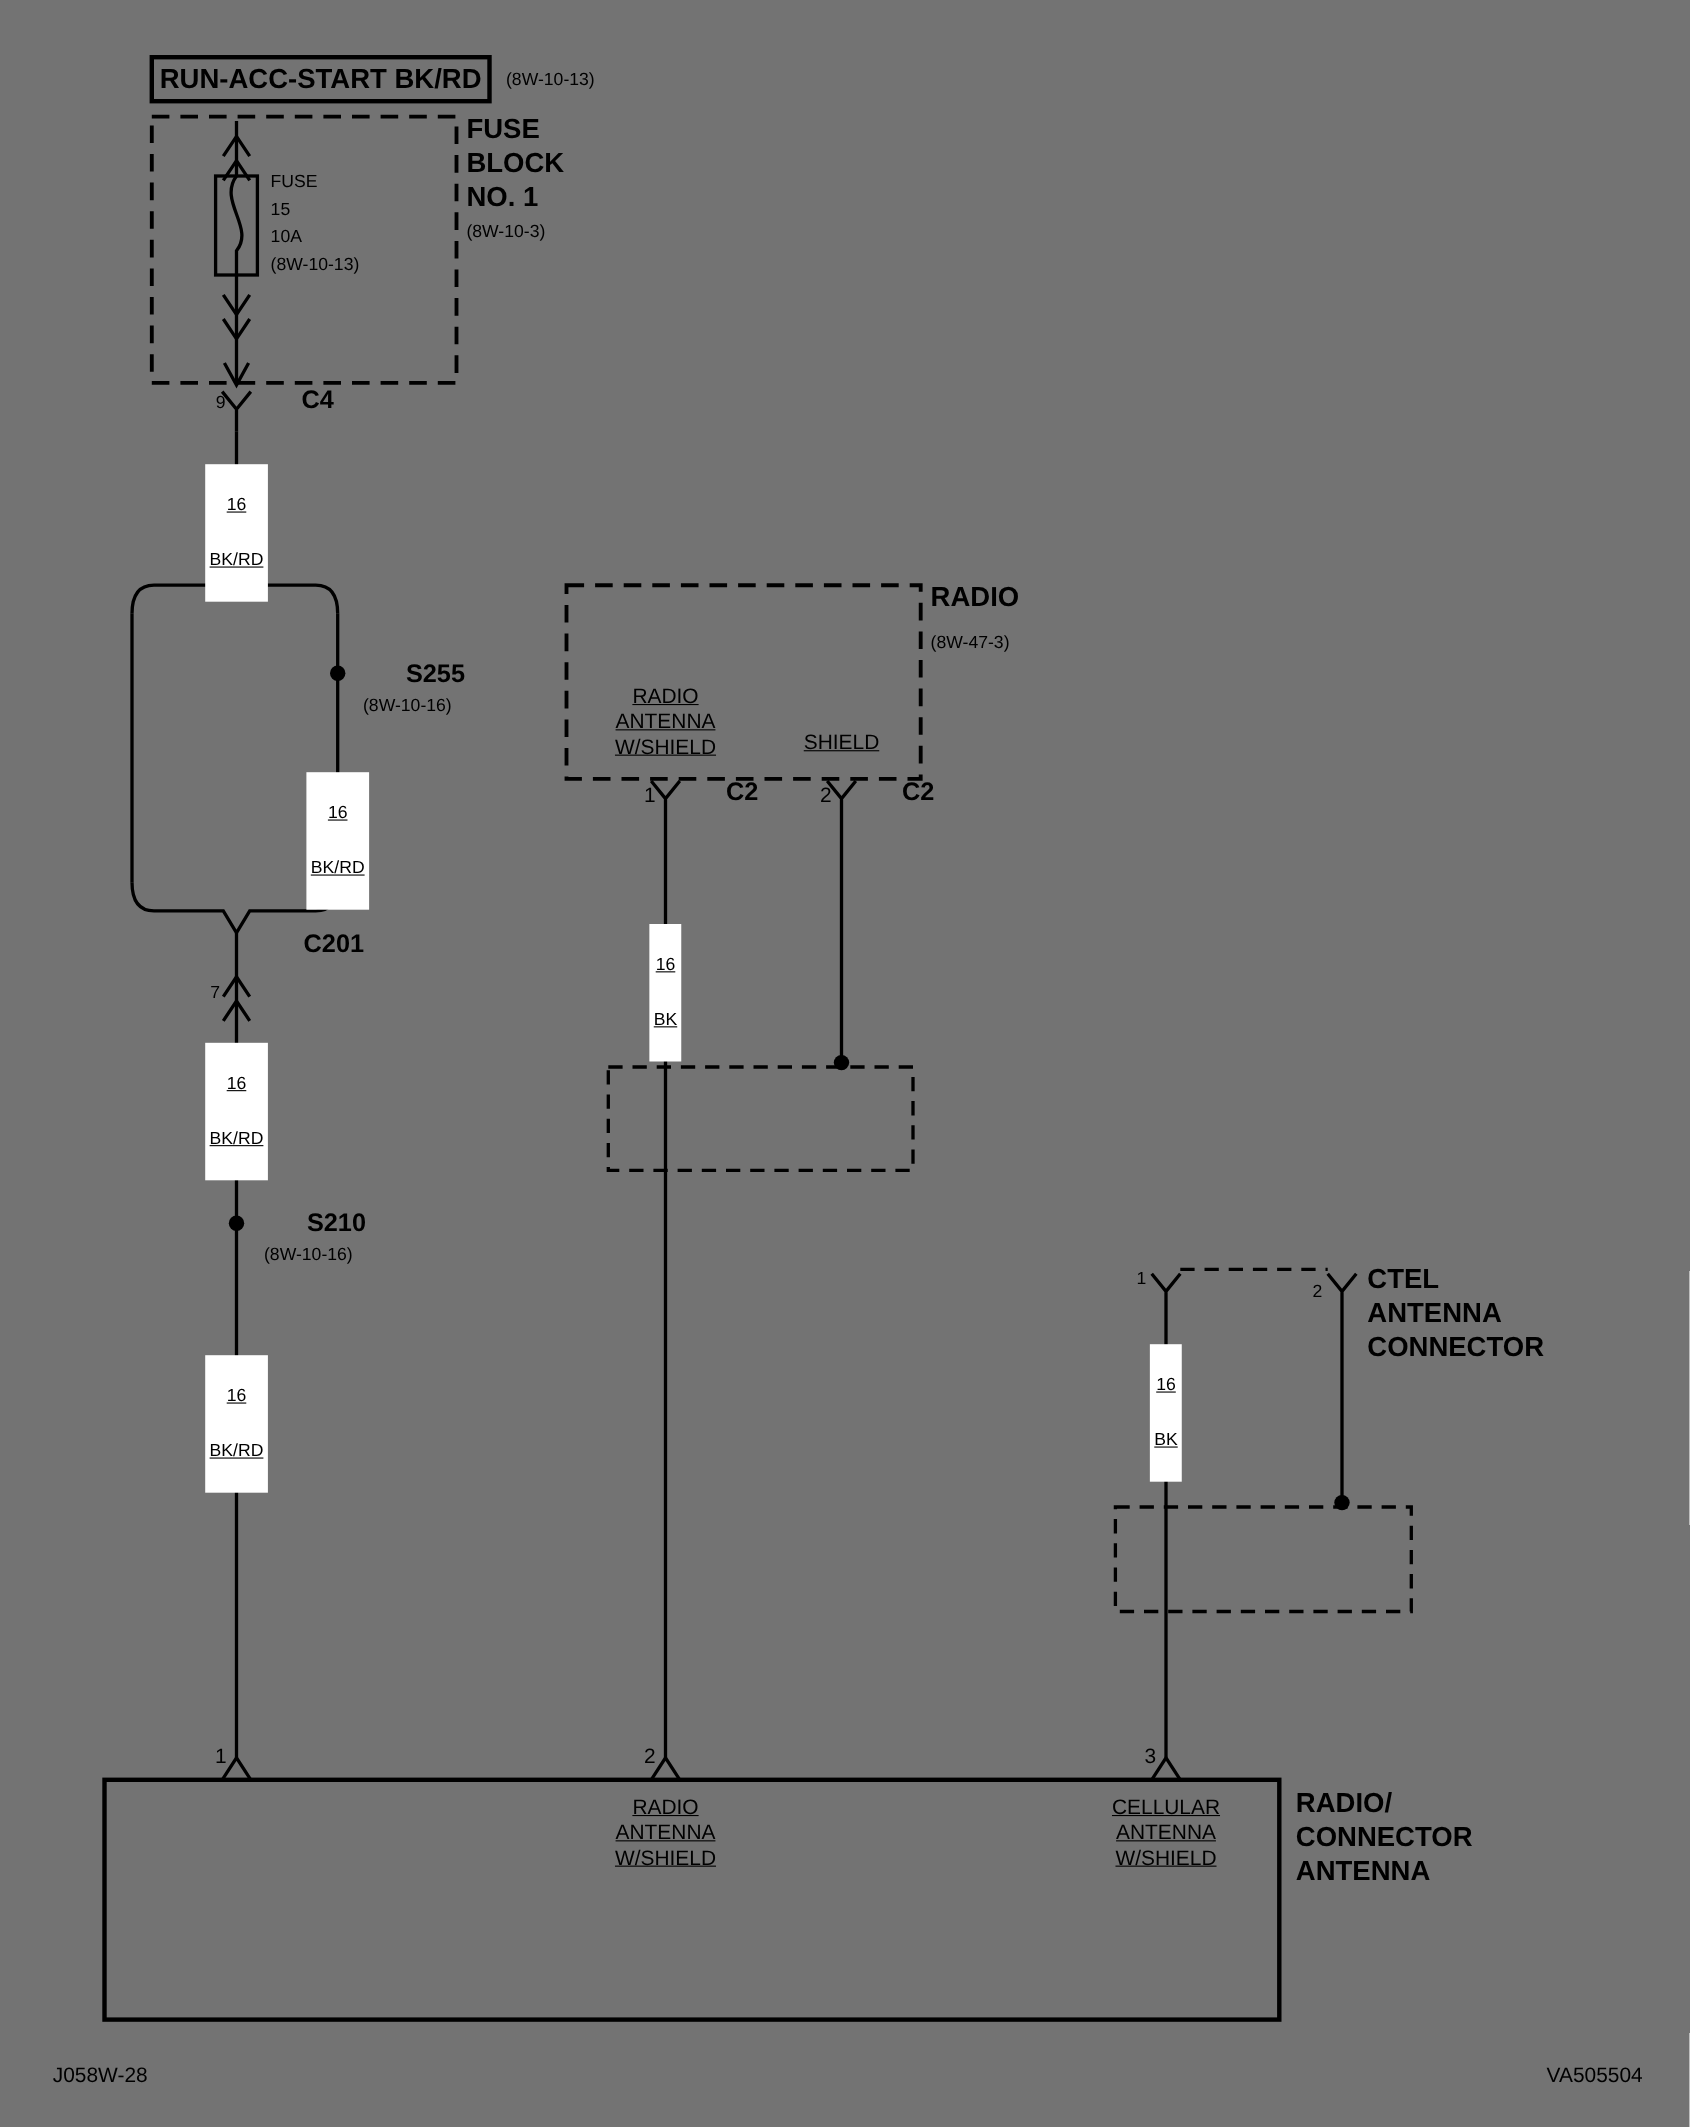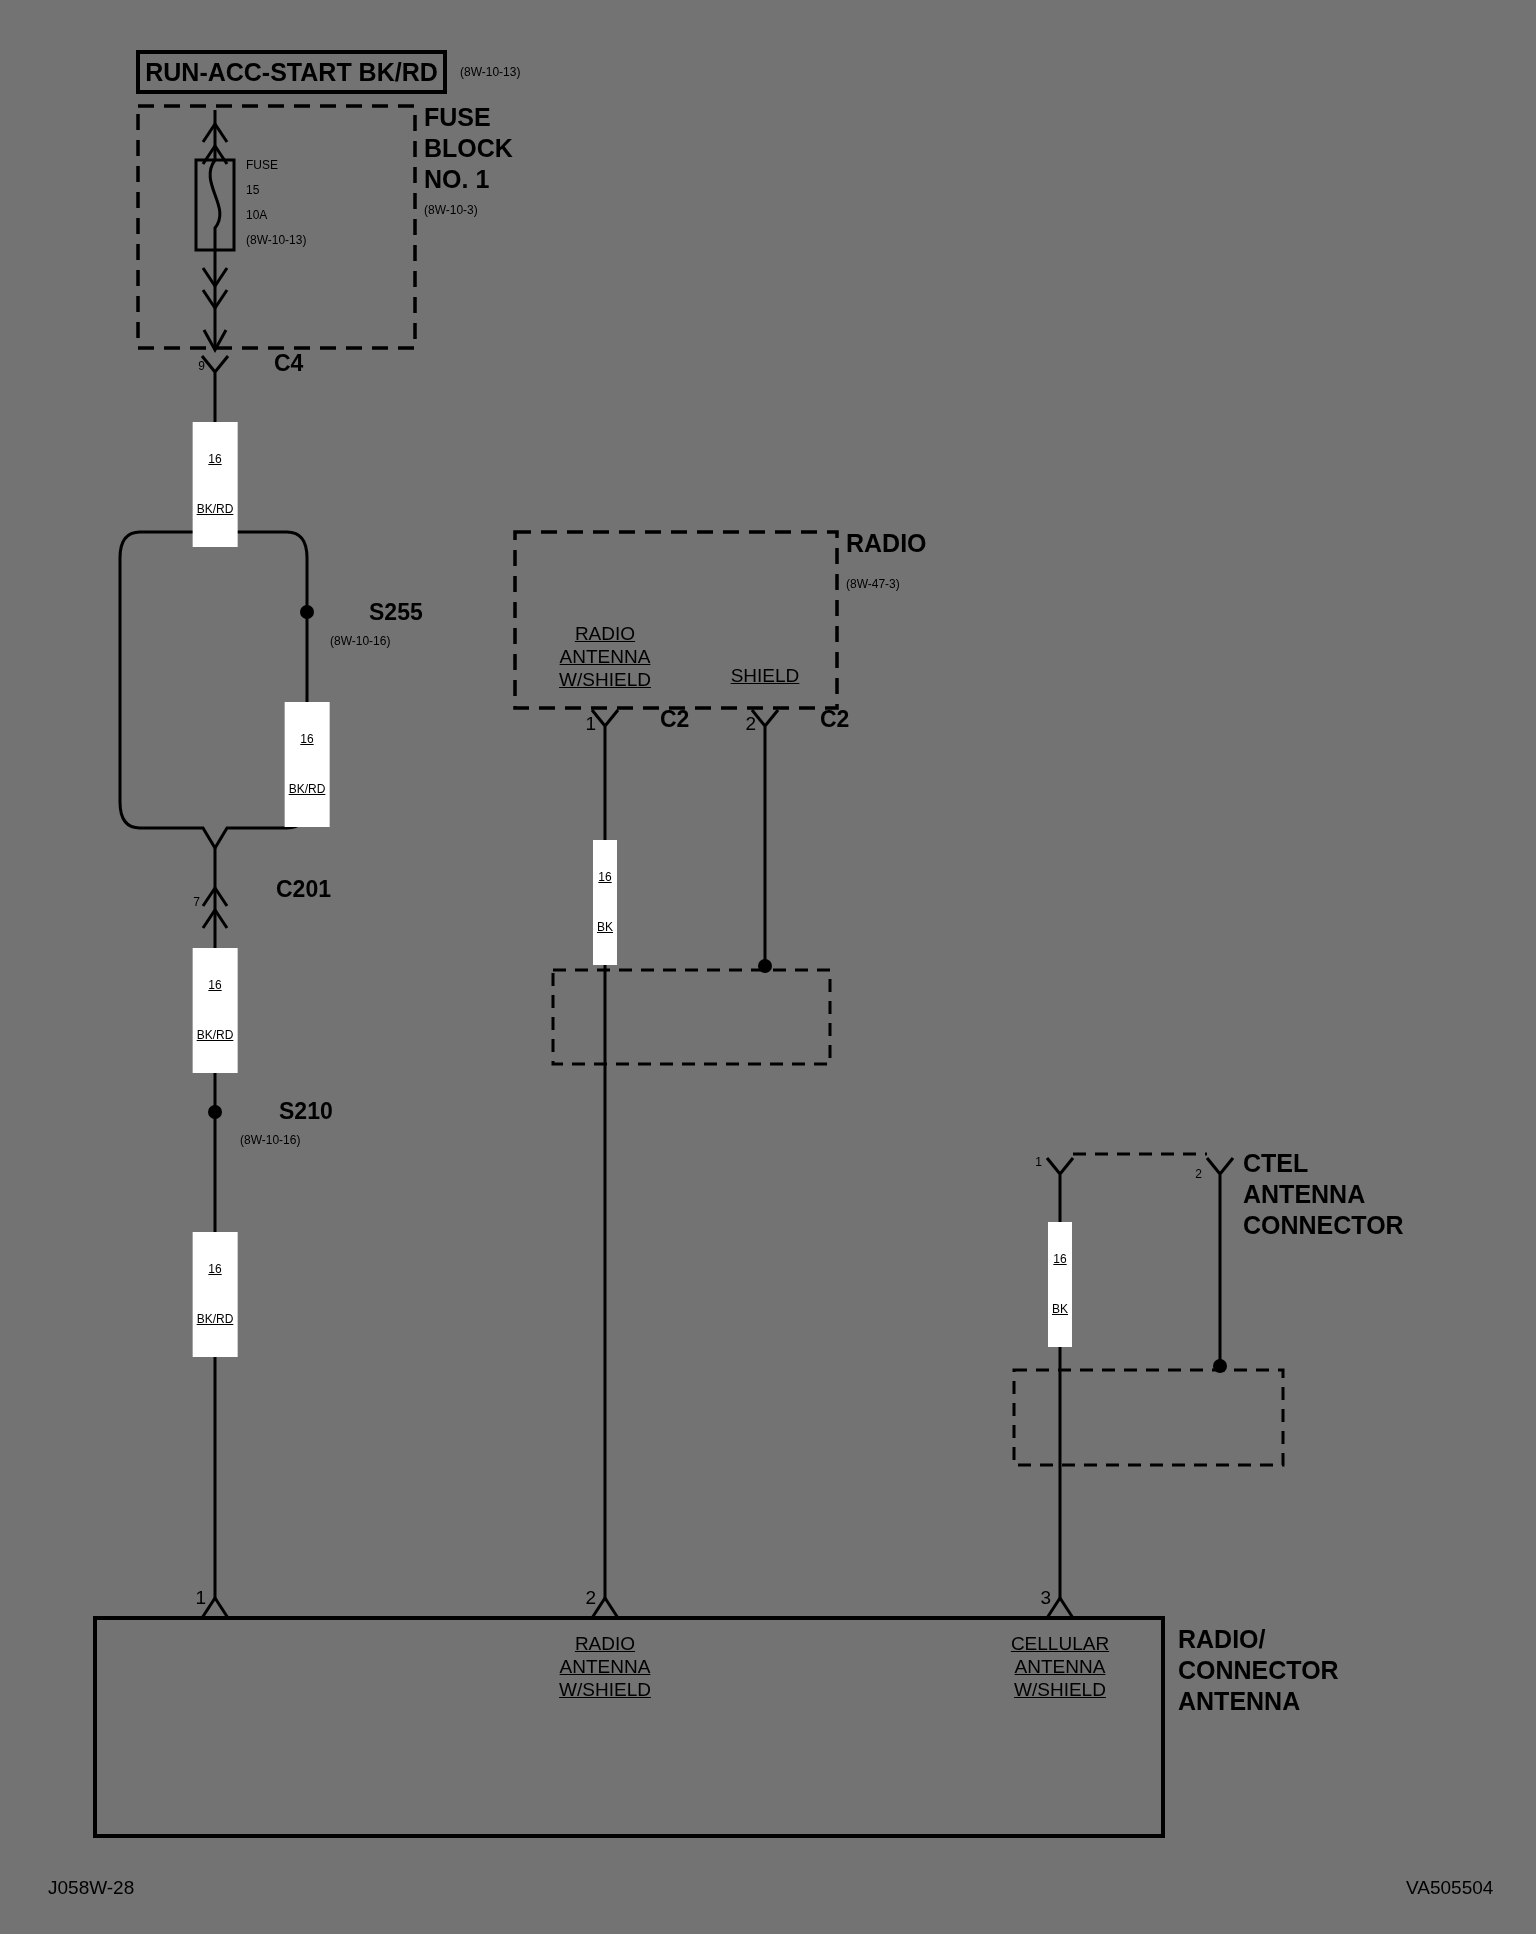--- a/index.html
+++ b/index.html
@@ -1,19 +1,19 @@
 <!DOCTYPE html>
 <html><head>
 <meta charset="utf-8">
 <style>
   html,body{margin:0;padding:0;background:#fff;}
   .page{position:relative;width:1536px;height:1934px;background:#737373;
         font-family:"Liberation Sans",sans-serif;color:#000;overflow:hidden;}
   svg.wires{position:absolute;left:0;top:0;}
-  .lbl{position:absolute;white-space:pre-line;font-size:12px;line-height:25px;color:#000;}
+  .lbl{position:absolute;white-space:pre-line;font-size:16px;line-height:25px;color:#000;}
   .b{font-weight:bold;}
   .big{font-size:25px;line-height:31px;}
   .med{font-size:23px;line-height:26px;margin-left:39px;}
   .sm{font-size:19px;line-height:23px;}
   .c{transform:translateX(-50%);text-align:center;text-decoration:underline;}
   .r{transform:translateX(-100%);text-align:right;}
   .bg{background:#fff;padding:0 4px;}
   .boxlabel{position:absolute;display:flex;align-items:center;justify-content:center;
             font-weight:bold;font-size:25px;}
 </style>
@@ -95,21 +95,21 @@
 
   <div class="lbl b med" style="left:330px;top:599px">S255</div>
   <div class="lbl" style="left:330px;top:629px">(8W-10-16)</div>
 
   <div class="lbl c bg" style="left:307px;top:702px">
     <div>16</div>
     <div>BK/RD</div>
   </div>
 
   <div class="lbl r" style="left:200px;top:890px">7</div>
-  <div class="lbl b med" style="left:237px;top:876px">C201</div>
+  <div class="lbl b med" style="left:237px;top:844px">C201</div>
 
   <div class="lbl c bg" style="left:215px;top:948px">
     <div>16</div>
     <div>BK/RD</div>
   </div>
 
   <div class="lbl b med" style="left:240px;top:1098px">S210</div>
   <div class="lbl" style="left:240px;top:1128px">(8W-10-16)</div>
 
   <div class="lbl c bg" style="left:215px;top:1232px">

